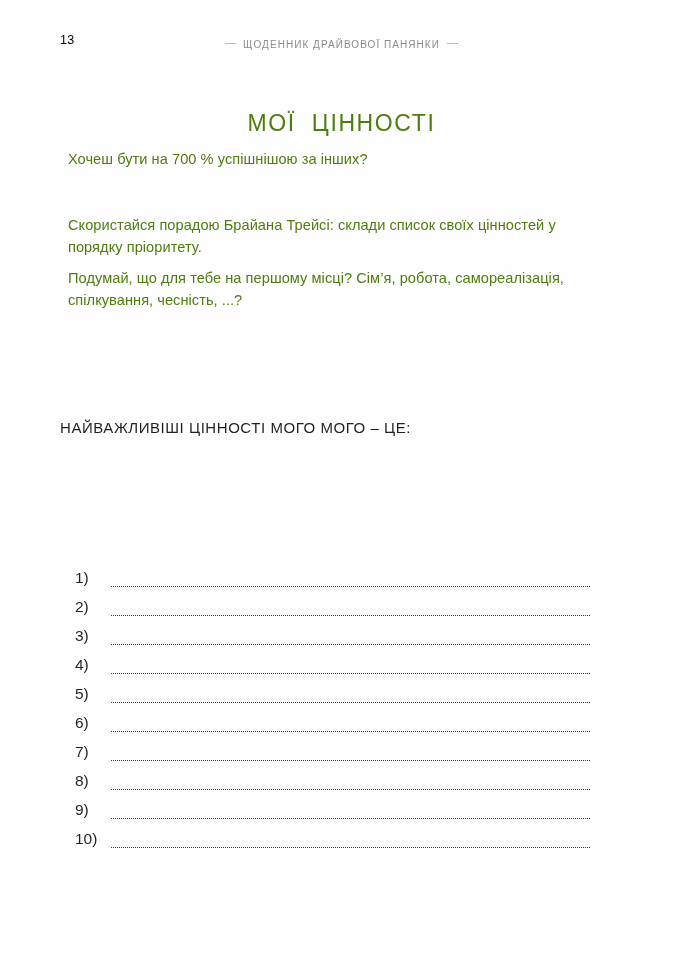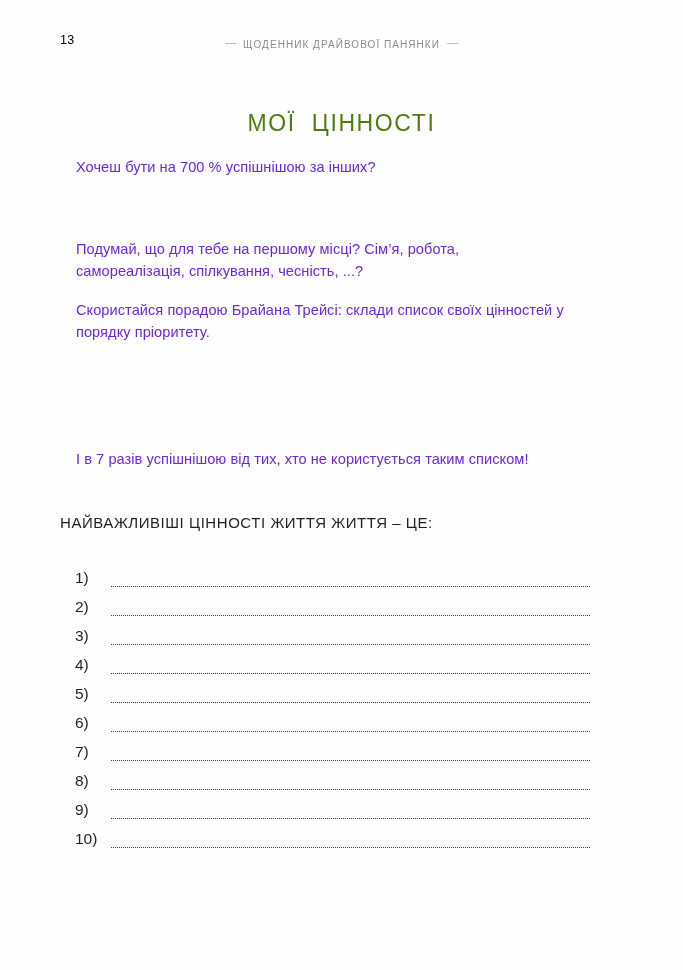--- a/index.html
+++ b/index.html
@@ -82,22 +82,22 @@
   
   .body-col {
     position: absolute;
     left: 60px;
     top: 140px;
     width: 523px;
   }
   .para {
     font-size: 14.6px;
     line-height: 22.6px;
-    color: #6d28d9;
-    margin: 16px;
+    color: #4d7c0f;
+    margin: 8px;
     letter-spacing: 0.05px;
   }
   .gap-lg { height: 27px; }
   .gap-md { height: 24px; }
 
   .section-head {
     font-size: 15px;
     letter-spacing: 0.55px;
     color: #231f20;
     margin: 0;
@@ -146,36 +146,35 @@
   </div>
 
   <div class="doc-title">МОЇ  ЦІННОСТІ</div>
 
   <div class="body-col">
 
     <p class="para">Хочеш бути на 700 % успішнішою за інших?</p>
 
     <div class="gap-lg"></div>
 
+    <p class="para">Скористайся порадою Брайана Трейсі: склади список своїх цінностей у порядку пріоритету.</p>
     <p class="para">Подумай, що для тебе на першому місці? Сім’я, робота, самореалізація, спілкування, чесність, ...?</p>
-    <p class="para">Скористайся порадою Брайана Трейсі: склади список своїх цінностей у порядку пріоритету.</p>
 
     <div class="gap-md"></div>
 
 
     <div class="gap-md"></div>
 
 
     <div class="gap-md"></div>
 
-    <p class="para">І в 7 разів успішнішою від тих, хто не користується таким списком!</p>
 
     <div class="gap-lg"></div>
 
-    <p class="section-head">НАЙВАЖЛИВІШІ ЦІННОСТІ ЖИТТЯ ЖИТТЯ – ЦЕ:</p>
+    <p class="section-head">НАЙВАЖЛИВІШІ ЦІННОСТІ МОГО МОГО – ЦЕ:</p>
   </div>
 
   <div class="blank-list">
     <div class="blank-row">
       <span class="blank-num">1)</span>
       <span class="blank-rule"></span>
     </div>
     <div class="blank-row">
       <span class="blank-num">2)</span>
       <span class="blank-rule"></span>

